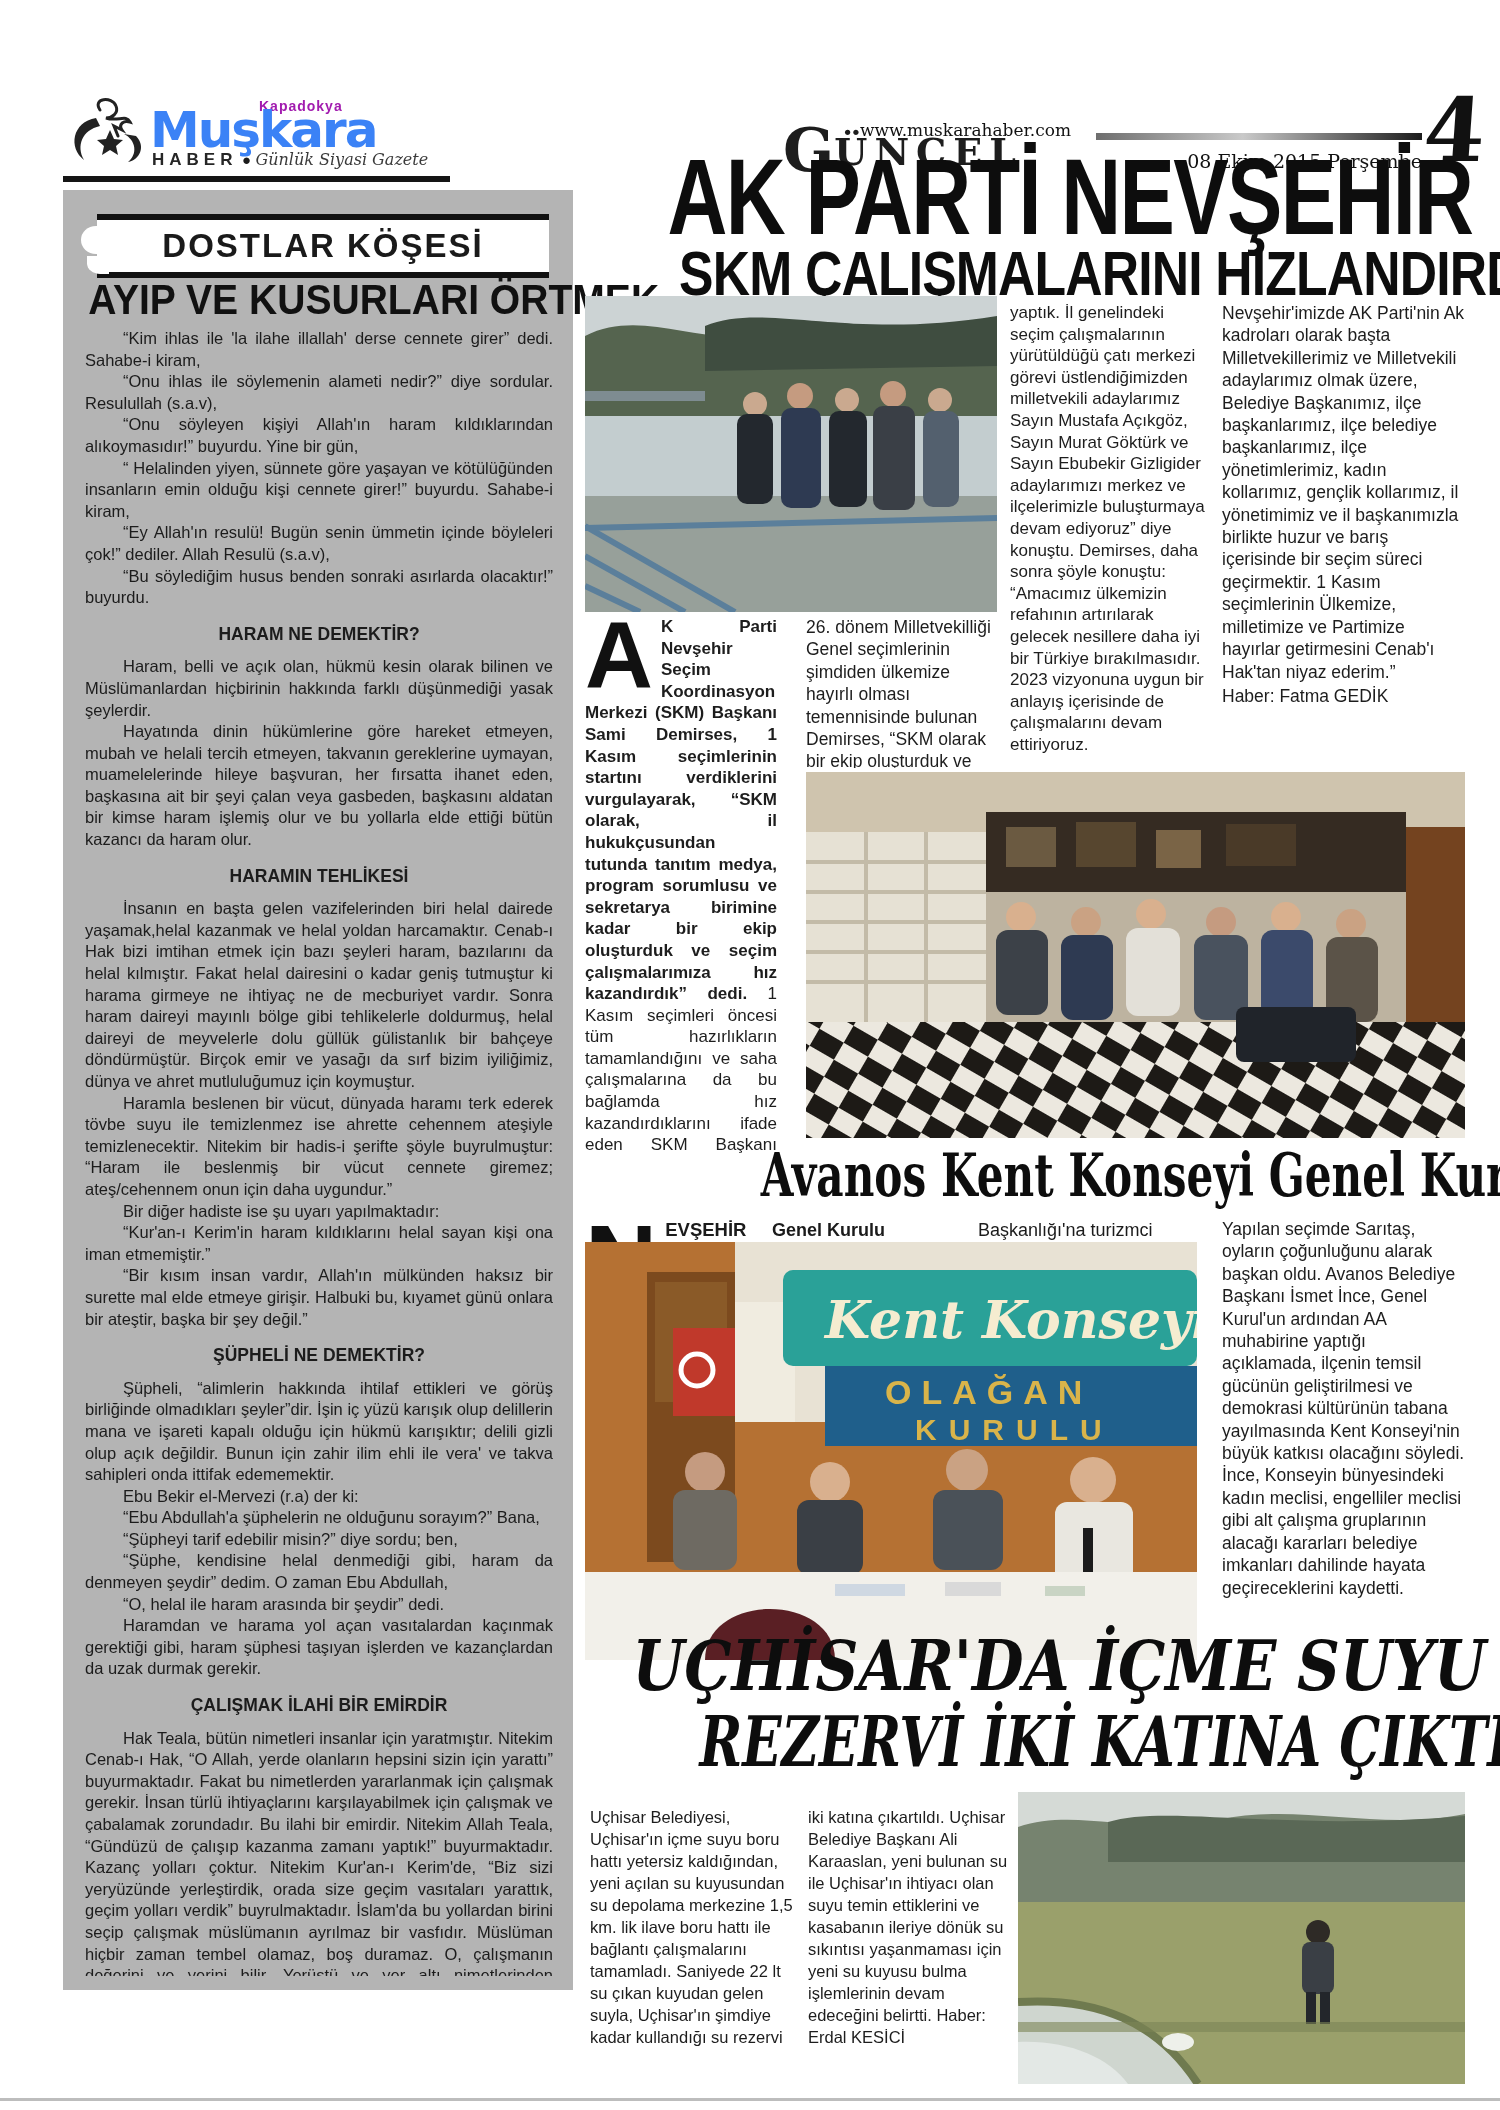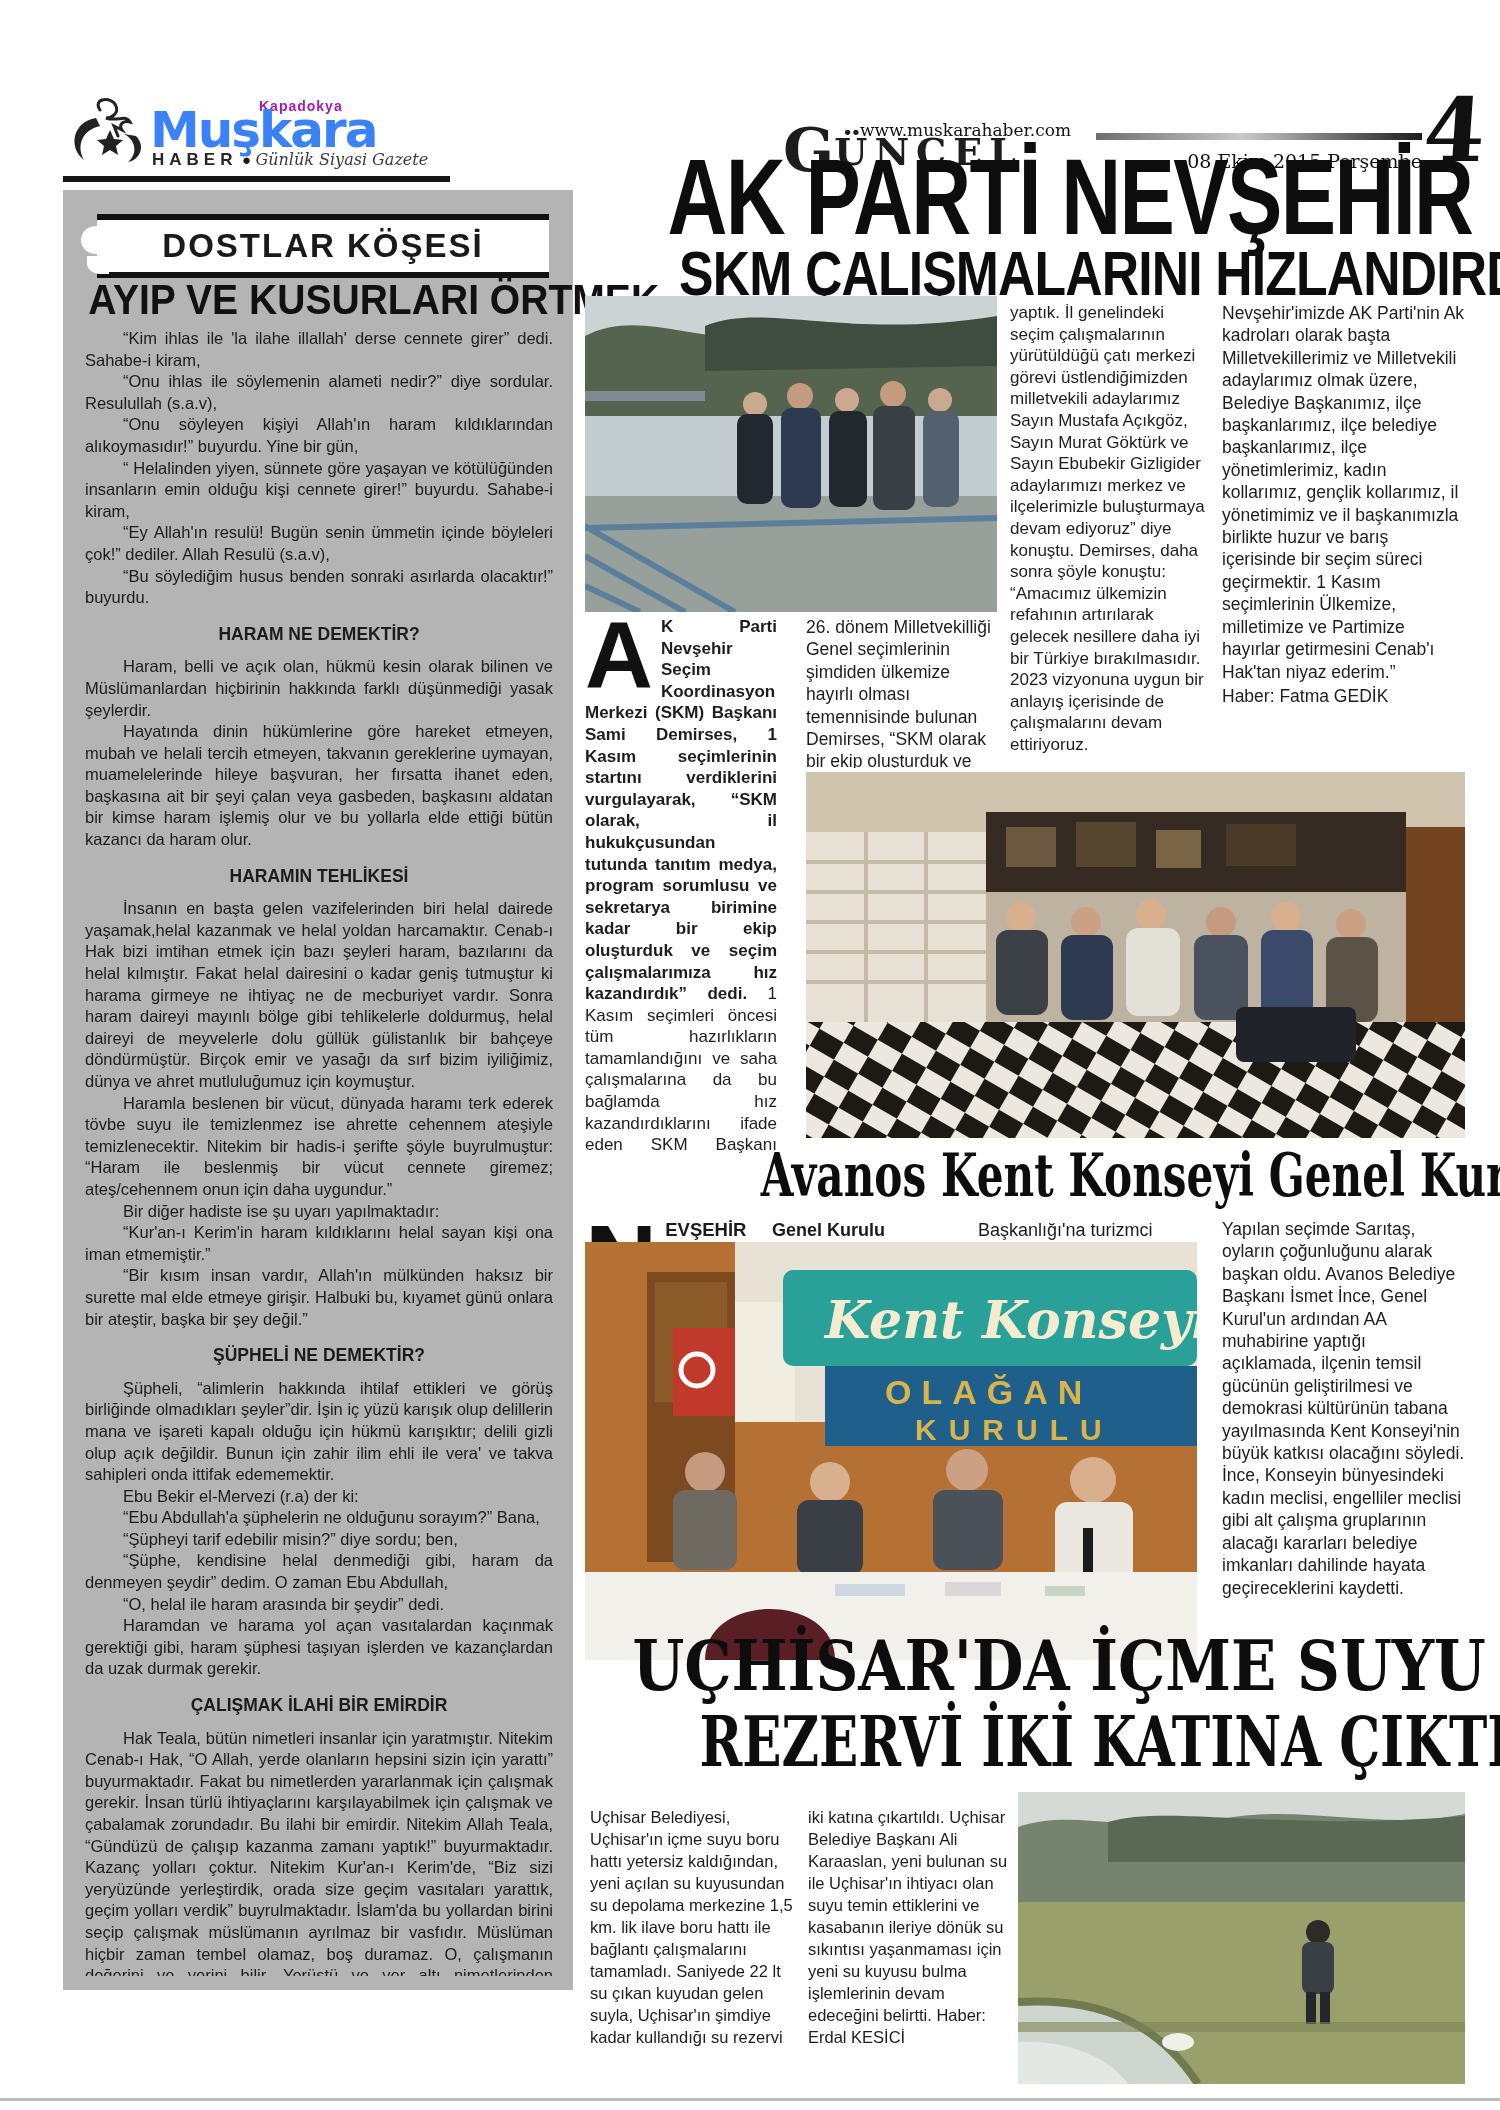--- a/index.html
+++ b/index.html
@@ -41,21 +41,21 @@
 
   
   .ak-h1,.ak-h2{font-weight:bold;color:#0d0d0d;white-space:nowrap;text-align:center;}
   .ak-h1 span{display:inline-block;font-size:100px;line-height:.92;letter-spacing:-2px;
               transform:scaleX(.83) scaleY(1.08);transform-origin:center;}
   .ak-h2 span{display:inline-block;font-size:63px;line-height:.95;letter-spacing:-1px;
               transform:scaleX(.82);transform-origin:center;}
   .av-h span{display:inline-block;font-family:"DejaVu Serif",serif;font-weight:bold;
              font-size:57px;line-height:1;transform:scaleX(.74) scaleY(1.05);transform-origin:center;
              white-space:nowrap;color:#0d0d0d;}
-  .uc-h{text-align:left;}
+  .uc-h{text-align:left;font-style:italic;}
   .uc-h .l1,.uc-h .l2{display:inline-block;font-family:"DejaVu Serif",serif;font-weight:bold;
              font-size:66px;line-height:76px;white-space:nowrap;color:#0d0d0d;transform-origin:center;}
   .uc-h .l1{transform:scaleX(.9) scaleY(1.05);}
   .uc-h .l2{transform:scaleX(.78) scaleY(1.05);}
 
   
   .col{font-size:17px;line-height:21.6px;text-align:justify;overflow:hidden;color:#1d1d1d;}
   .col-l{line-height:22.4px;font-size:17.5px;}
   .dropcap{float:left;font-weight:bold;font-size:94px;line-height:76px;margin:2px 8px 0 0;color:#111;}
   .dropcap-n{font-size:100px;line-height:84px;margin:0 8px 0 0;}

